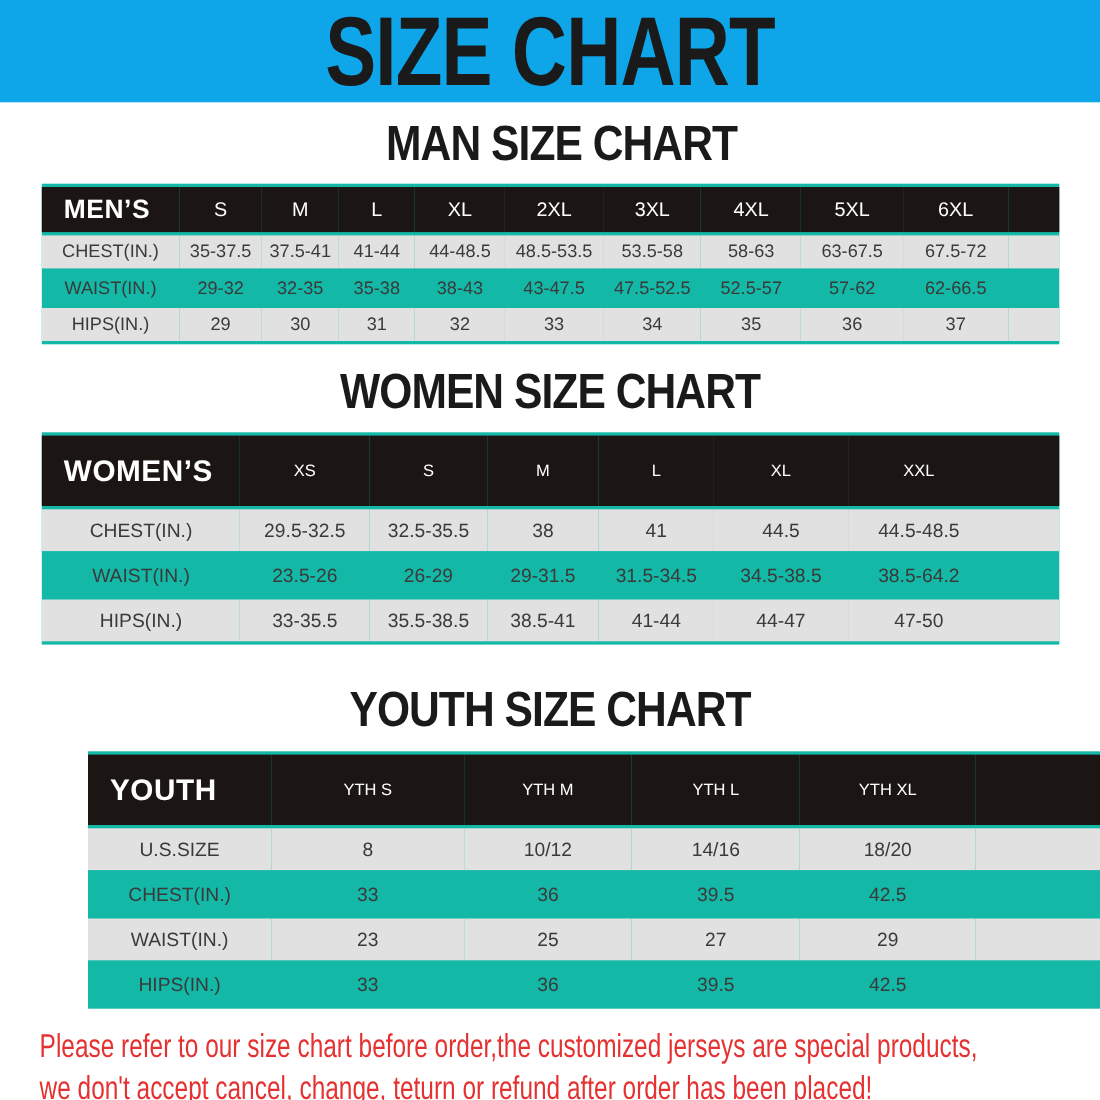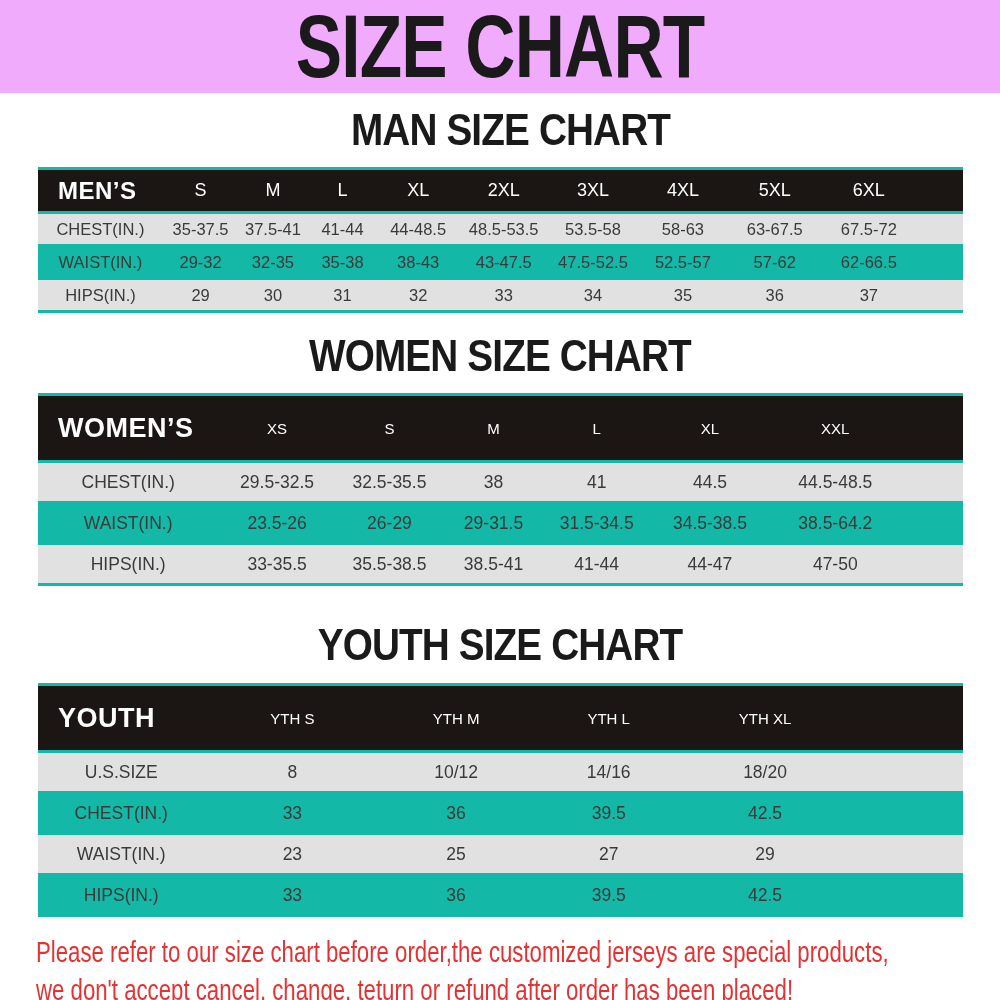--- a/index.html
+++ b/index.html
@@ -1,30 +1,30 @@
 <!DOCTYPE html>
 <html><head>
 <meta charset="utf-8">
 <style>
   html,body{margin:0;padding:0;}
   body{
     width:1000px;height:1000px;overflow:hidden;background:#ffffff;
     font-family:"Liberation Sans","DejaVu Sans",sans-serif;color:#1a1a1a;
   }
-  .banner{height:93px;background:#f0abfc;text-align:center;overflow:hidden;}
+  .banner{height:93px;background:#0ea5e9;text-align:center;overflow:hidden;}
   .condense{display:inline-block;font-weight:bold;transform-origin:50% 50%;letter-spacing:-1px;color:#1a1a1a;}
   .banner .condense{font-size:89px;line-height:92px;transform:scaleX(0.78);}
   .section-title{text-align:center;margin:0;}
   .section-title .condense{font-size:45px;line-height:44px;transform:scaleX(0.86);}
   #men-title{margin-top:15px;margin-left:20px;}
   #women-title{margin-top:21px;}
   #youth-title{margin-top:37px;}
   .table-slot{margin-top:15px;}
   #women-table-slot{margin-top:15px;}
-  #youth-table-slot{margin-top:16px;}
+  #youth-table-slot{margin-top:16px;padding-left:42px;}
   .size-table{
     width:925px;margin-left:38px;border-collapse:separate;border-spacing:0 3px;
     table-layout:fixed;background:#14b8a6;
   }
   thead tr{background:#1b1613;color:#ffffff;}
   th{font-weight:normal;text-align:center;padding:0;}
   th:first-child{text-align:left;padding-left:20px;font-weight:bold;letter-spacing:0.5px;}
   .men thead tr{height:41px;}
   .men th{font-size:18px;}
   .men th:first-child{font-size:24px;}

